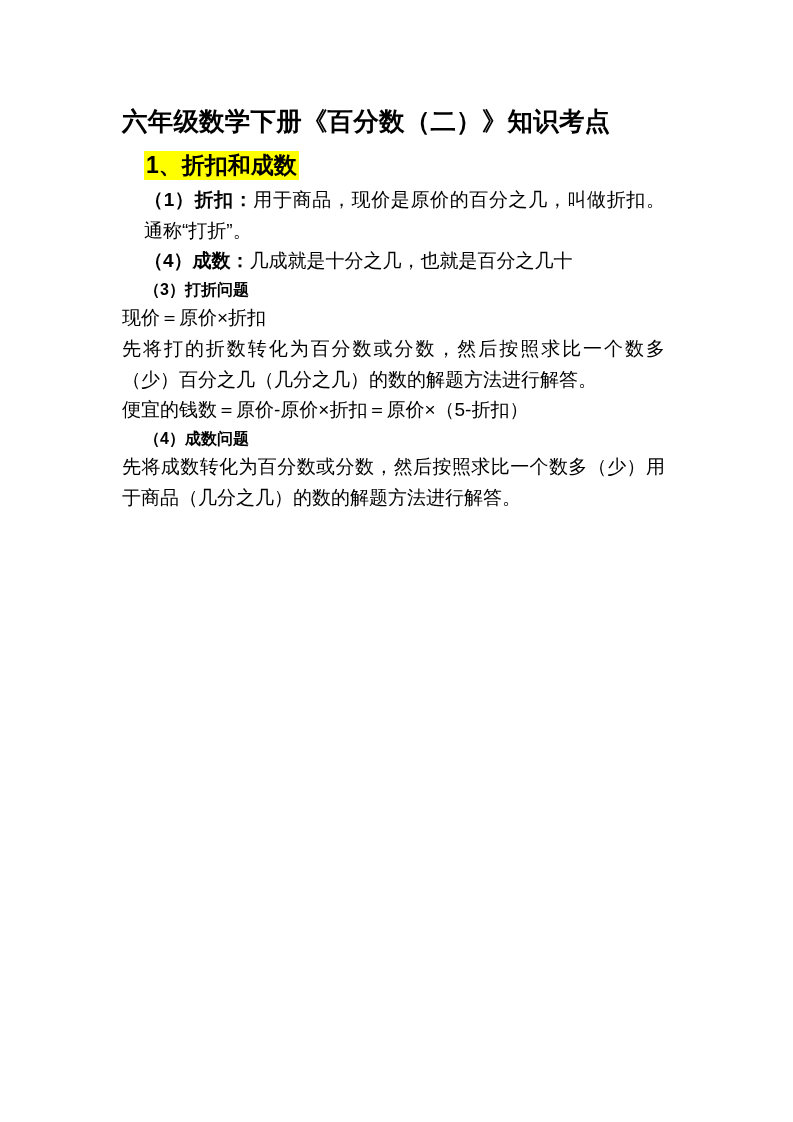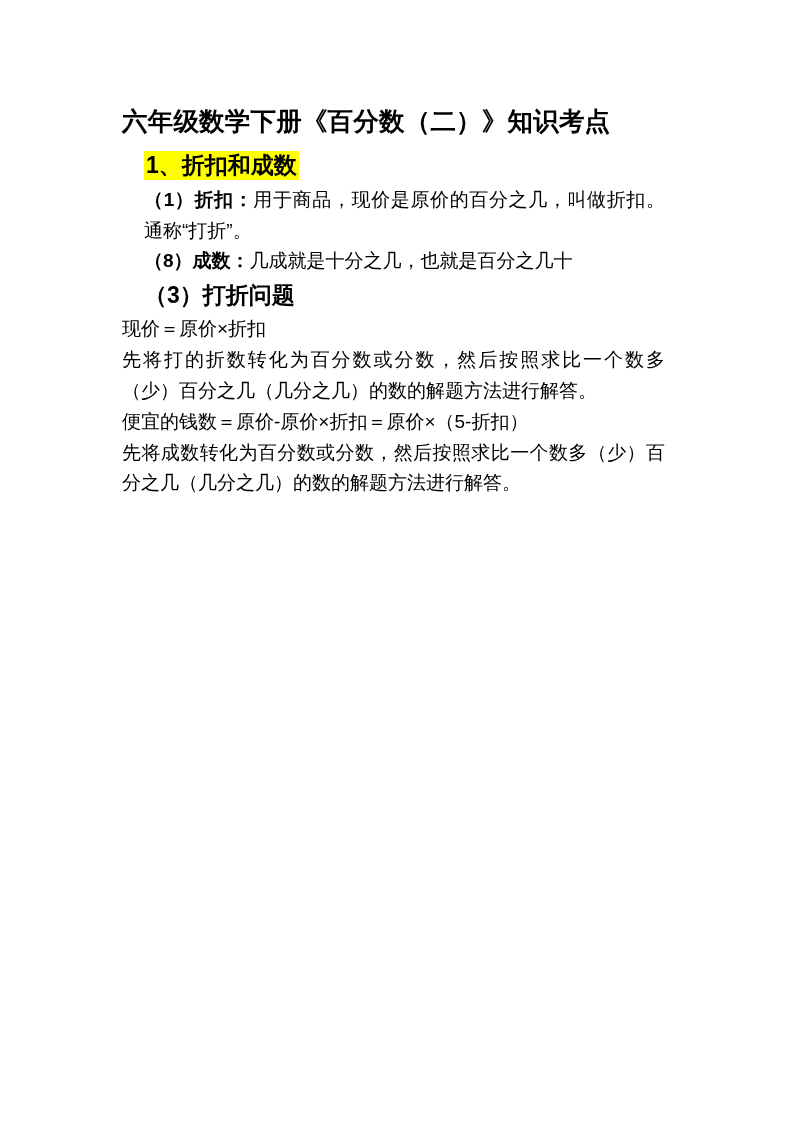--- a/index.html
+++ b/index.html
@@ -44,21 +44,21 @@
     font-size: 19px;
     line-height: 1.62;
     margin: 0;
     text-align: justify;
     text-justify: inter-ideograph;
   }
   .indent {
     padding-left: 22px;
   }
   .sub-head {
-    font-size: 23px;
+    font-size: 16px;
     font-weight: bold;
     line-height: 1.62;
     margin: 0;
     padding-left: 22px;
   }
   .block {
     margin-bottom: 0px;
   }
   .lead {
     font-weight: bold;
@@ -76,28 +76,29 @@
   </div>
 
   <div class="block">
     <p class="para indent">
       <span class="lead">（1）折扣：</span><span>用于商品，现价是原价的百分之几，叫做折扣。通称“打折”。</span>
     </p>
   </div>
 
   <div class="block">
     <p class="para indent">
-      <span class="lead">（8）成数：</span><span>几成就是十分之几，也就是百分之几十</span>
+      <span class="lead">（4）成数：</span><span>几成就是十分之几，也就是百分之几十</span>
     </p>
   </div>
 
   <div class="block">
     <p class="sub-head">（3）打折问题</p>
     <p class="para">现价＝原价×折扣</p>
     <p class="para">先将打的折数转化为百分数或分数，然后按照求比一个数多（少）百分之几（几分之几）的数的解题方法进行解答。</p>
     <p class="para">便宜的钱数＝原价-原价×折扣＝原价×（5-折扣）</p>
   </div>
 
   <div class="block">
-    <p class="para">先将成数转化为百分数或分数，然后按照求比一个数多（少）百分之几（几分之几）的数的解题方法进行解答。</p>
+    <p class="sub-head">（4）成数问题</p>
+    <p class="para">先将成数转化为百分数或分数，然后按照求比一个数多（少）用于商品（几分之几）的数的解题方法进行解答。</p>
   </div>
 
 </div>
 
 </body></html>

